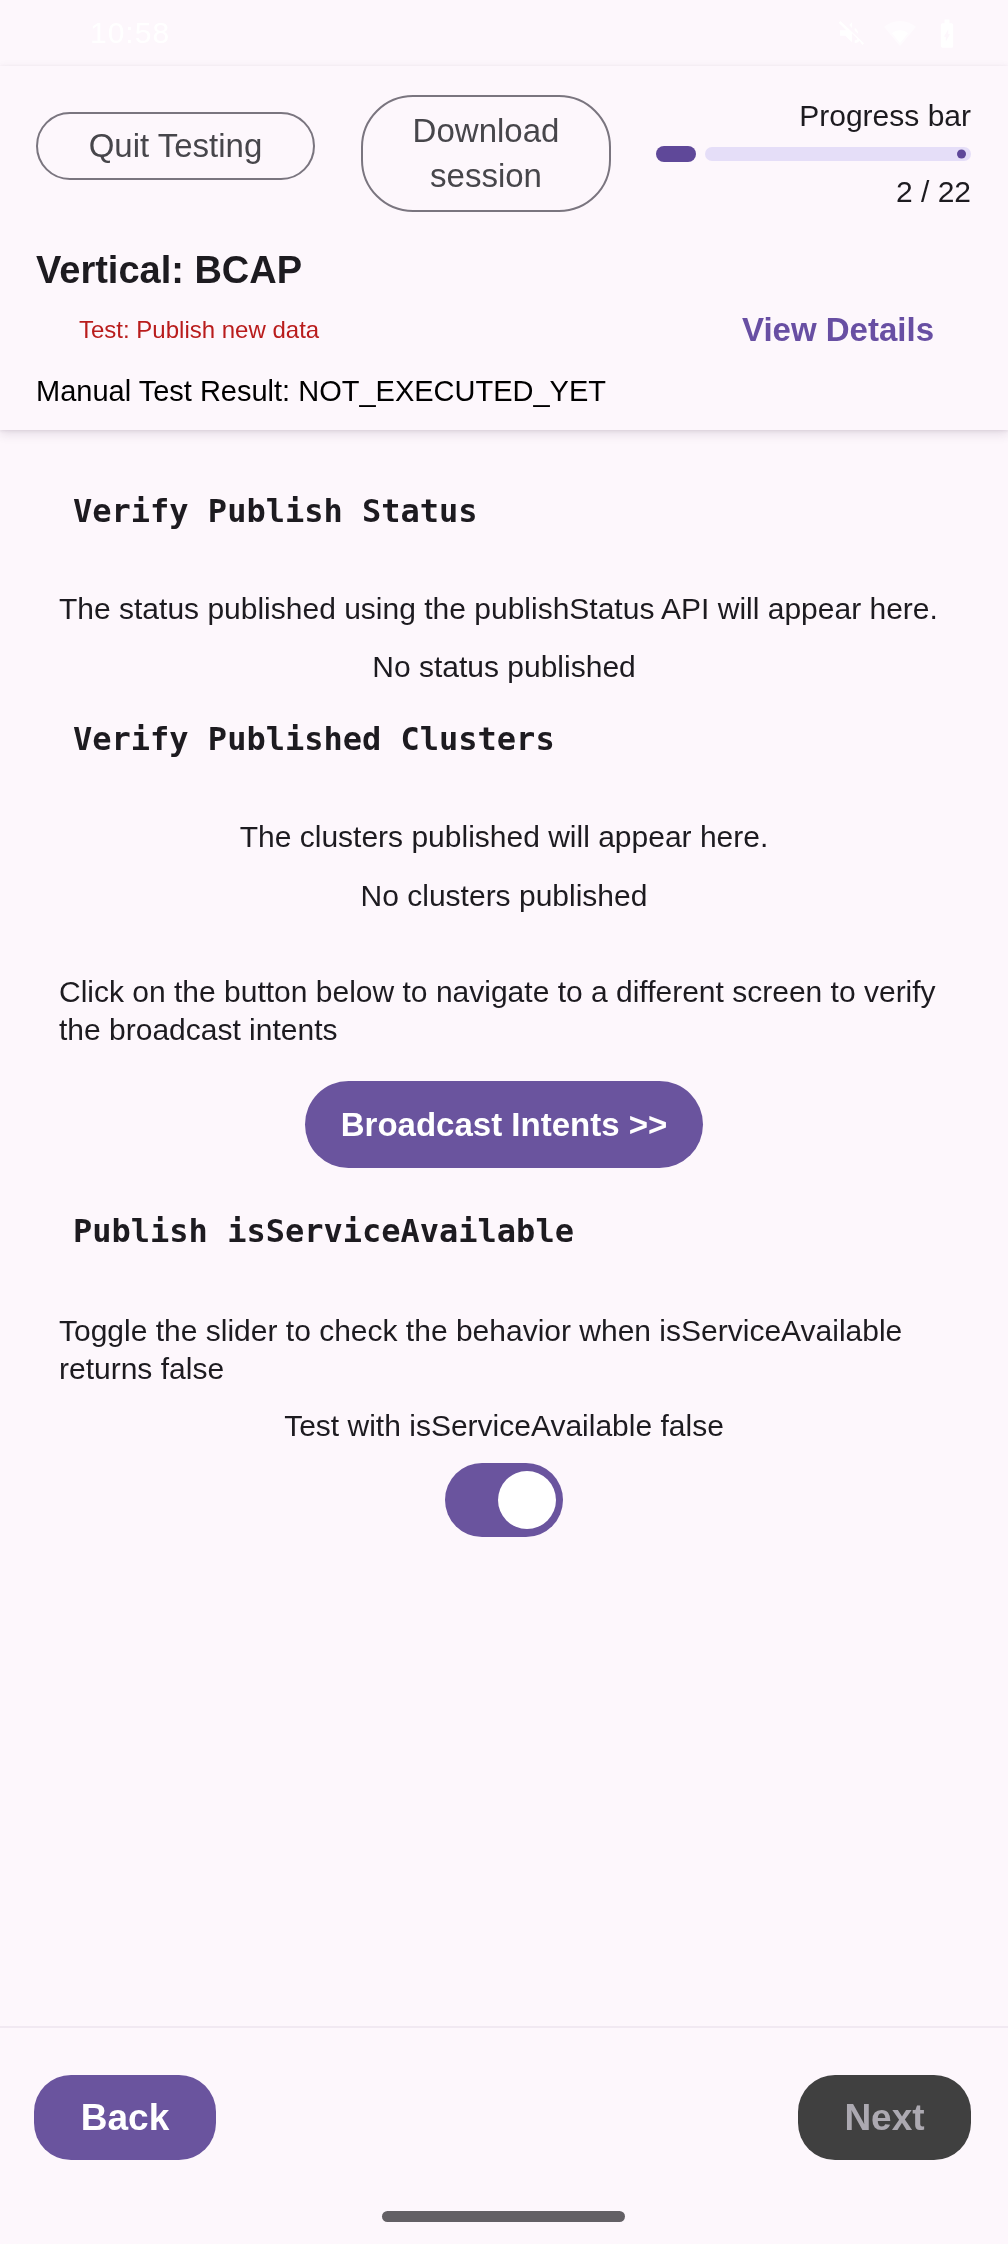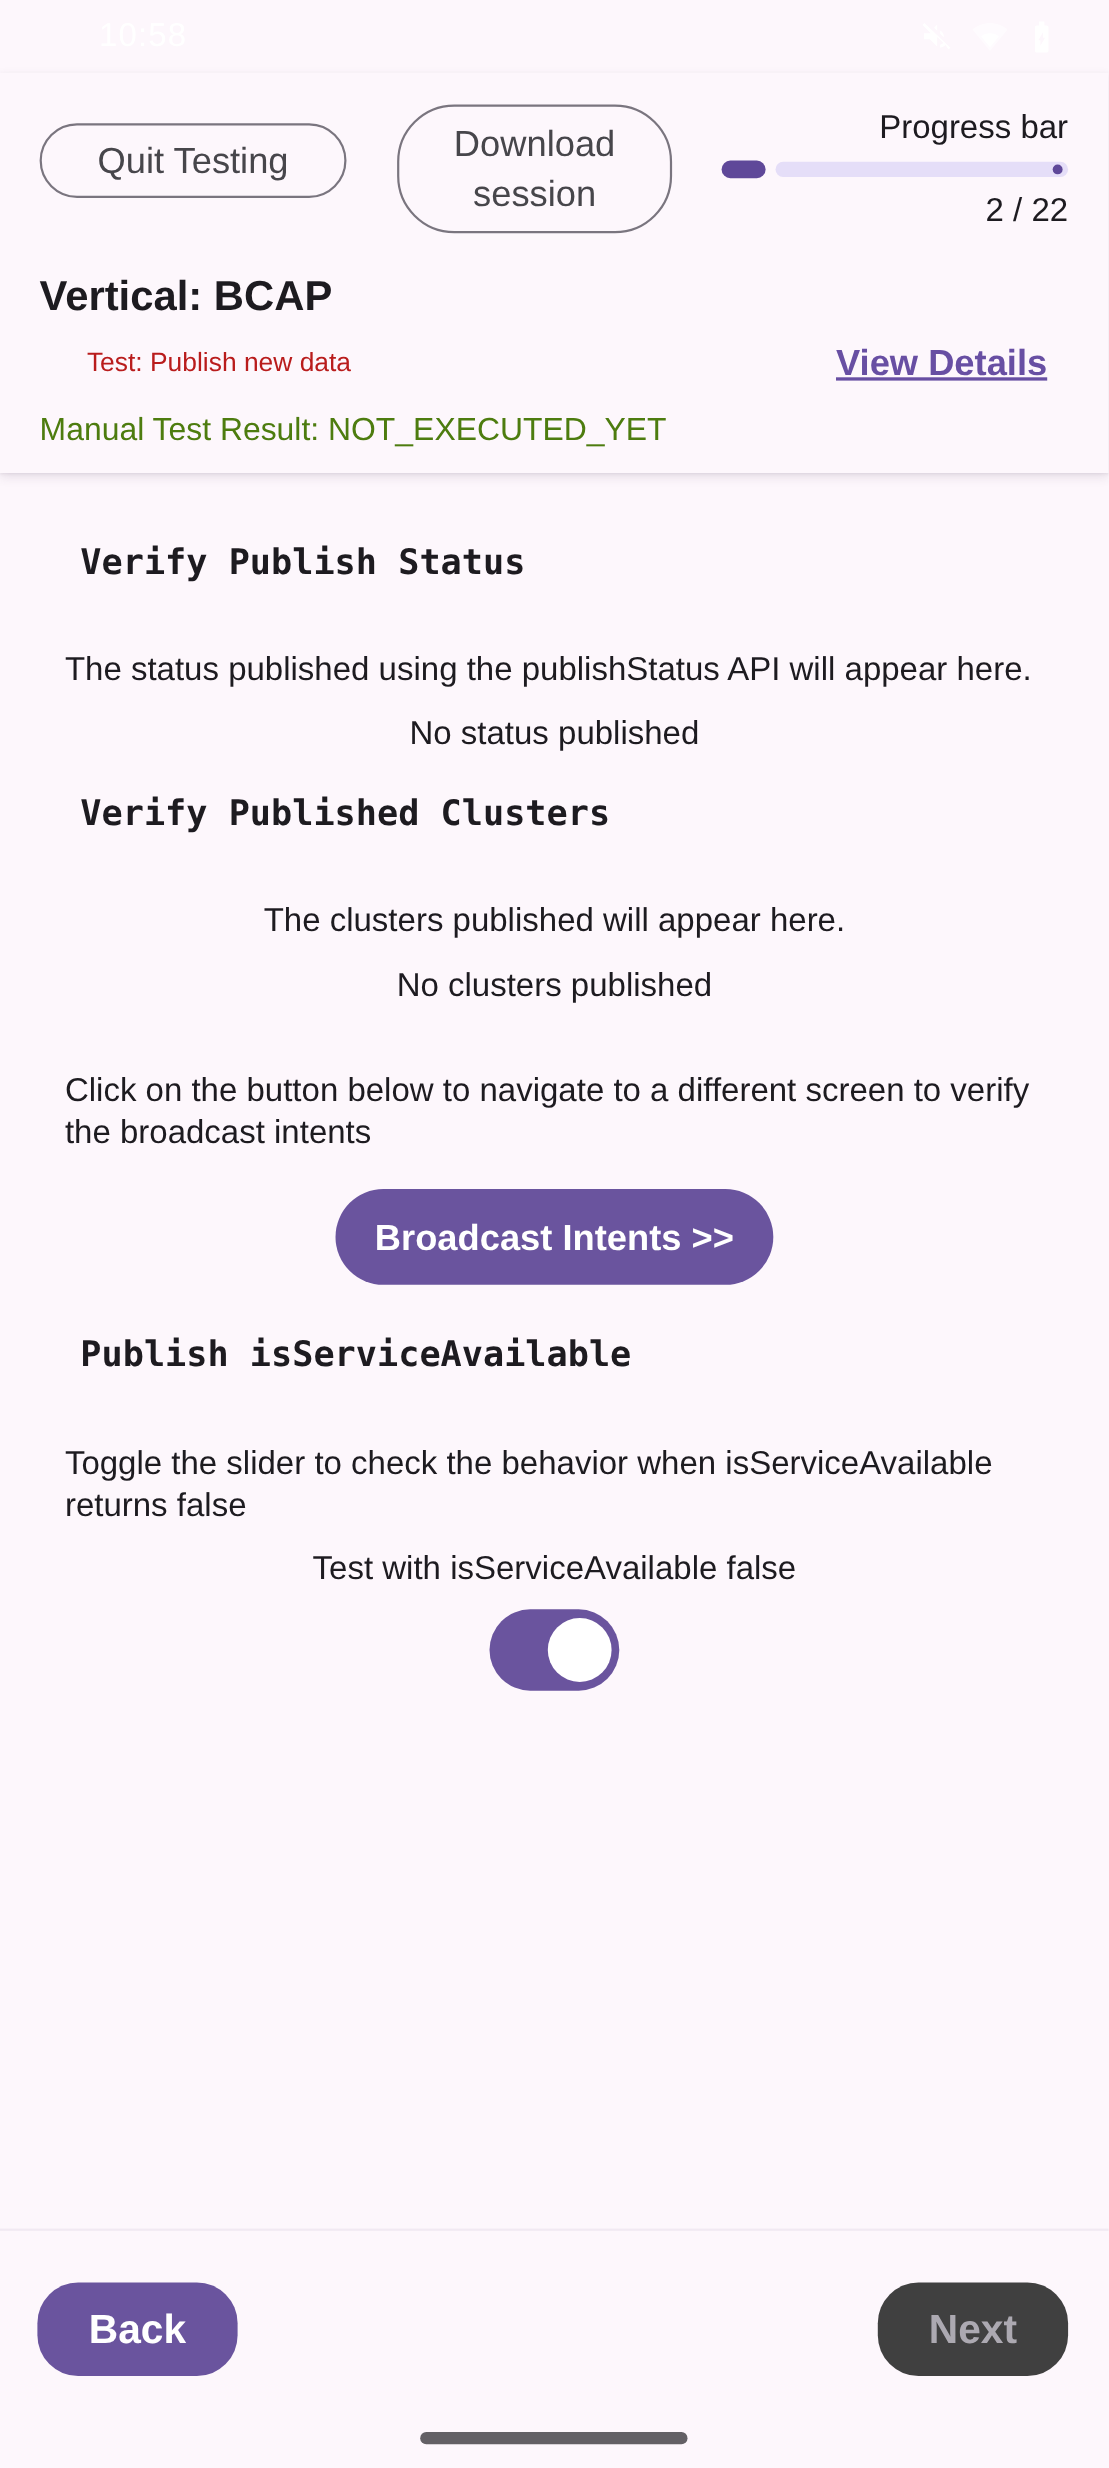--- a/index.html
+++ b/index.html
@@ -70,28 +70,27 @@
 
   .vertical-title {
     position: absolute; left: 36px; top: 182px;
     font-size: 38px; font-weight: 700; line-height: 44px; color: #1D1B20;
   }
   .test-title {
     position: absolute; left: 36px; top: 244px;
     font-size: 24px; font-weight: 400; line-height: 40px; color: #b91c1c; margin-left: 43px;
   }
   .view-details {
-    position: absolute; right: 56px; top: 244px;
+    position: absolute; right: 74px; top: 244px;
     font-size: 33px; font-weight: 700; line-height: 40px; color: #684FA3;
     cursor: pointer;
-    text-decoration: underline;
   }
   .manual-result {
     position: absolute; left: 36px; top: 308px;
-    font-size: 29px; font-weight: 400; line-height: 34px; color: #4d7c0f;
+    font-size: 29px; font-weight: 400; line-height: 34px; color: #000000;
   }
 
   
   .content { position: absolute; top: 430px; left: 0; right: 0; }
   .section-heading {
     font-family: "DejaVu Sans Mono", monospace;
     font-size: 32px; font-weight: 700; line-height: 42px;
     color: #1D1B20; margin-left: 73px;
   }
   .h-publish { margin-top: 60px; }

